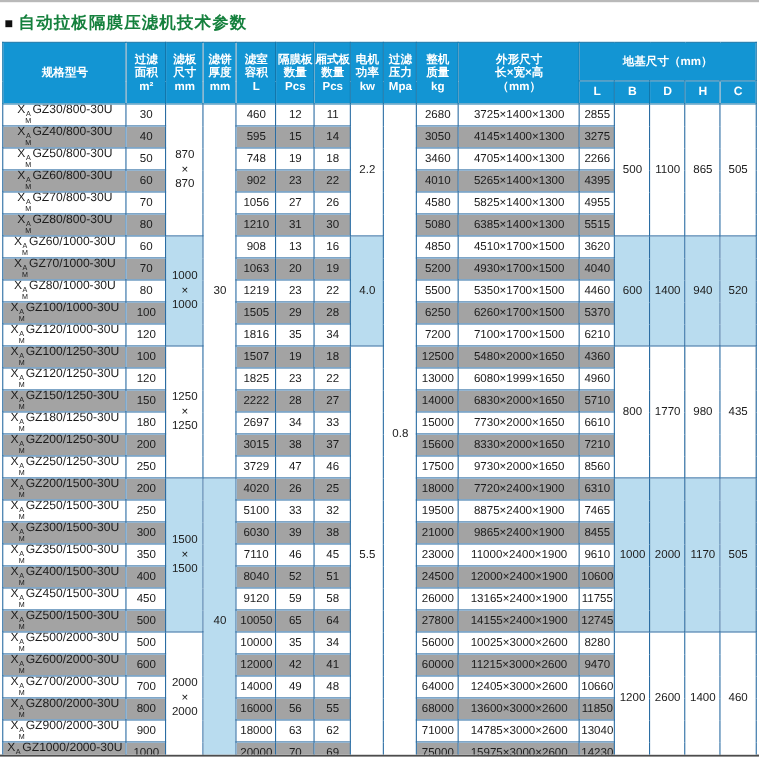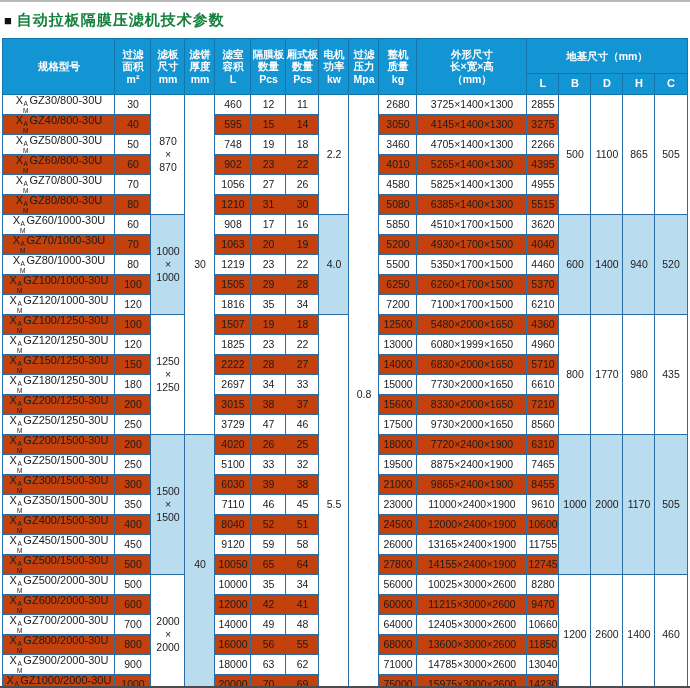--- a/index.html
+++ b/index.html
@@ -13,21 +13,21 @@
 
   table.spec { width:684px; margin:0 auto; table-layout:fixed; border-collapse:collapse; }
   th, td { border:1px solid #2b6da3; text-align:center; vertical-align:middle; padding:0; overflow:hidden; }
   thead th { background:#1395d3; color:#ffffff; font-size:10.5px; font-weight:bold;
              white-space:pre-line; line-height:1.2; border-color:#1276ab; }
   thead tr.h-top th { height:34px; }
   thead tr.h-bot th { height:20px; font-size:11px; }
   thead th.h-tall { height:56px; }
 
   tbody td { height:16.75px; font-size:10.5px; color:#1b1b1b; line-height:1; background:transparent; }
-  tbody tr.stripe { background:#c2410c; }
+  tbody tr.stripe { background:#a3a3a3; }
   td.mbg-w { background:#ffffff; }
   td.mbg-s { background:#b9dcef; }
   td.pre { white-space:pre-line; line-height:1.25; }
   td.model-cell { font-size:11px; }
   td.dims-cell { font-size:10.5px; letter-spacing:0; }
 
   .supsub { display:inline-flex; flex-direction:column; align-items:center;
             font-size:6.5px; line-height:1; vertical-align:-2px; margin:0 1px 0 0; }
 </style>
 </head>
@@ -194,24 +194,24 @@
         <tr>
           <td class="model-cell">X<span class="supsub">
               <span>A</span>
               <span>M</span>
             </span>GZ60/1000-30U</td>
           <td>60</td>
           <td rowspan="5" class="mbg-s pre">1000
 ×
 1000</td>
           <td>908</td>
-          <td>17</td>
+          <td>13</td>
           <td>16</td>
           <td rowspan="5" class="mbg-s">4.0</td>
-          <td>5850</td>
+          <td>4850</td>
           <td class="dims-cell">4510×1700×1500</td>
           <td>3620</td>
           <td rowspan="5" class="mbg-s">600</td>
           <td rowspan="5" class="mbg-s">1400</td>
           <td rowspan="5" class="mbg-s">940</td>
           <td rowspan="5" class="mbg-s">520</td>
         </tr>
         <tr class="stripe">
           <td class="model-cell">X<span class="supsub">
               <span>A</span>

